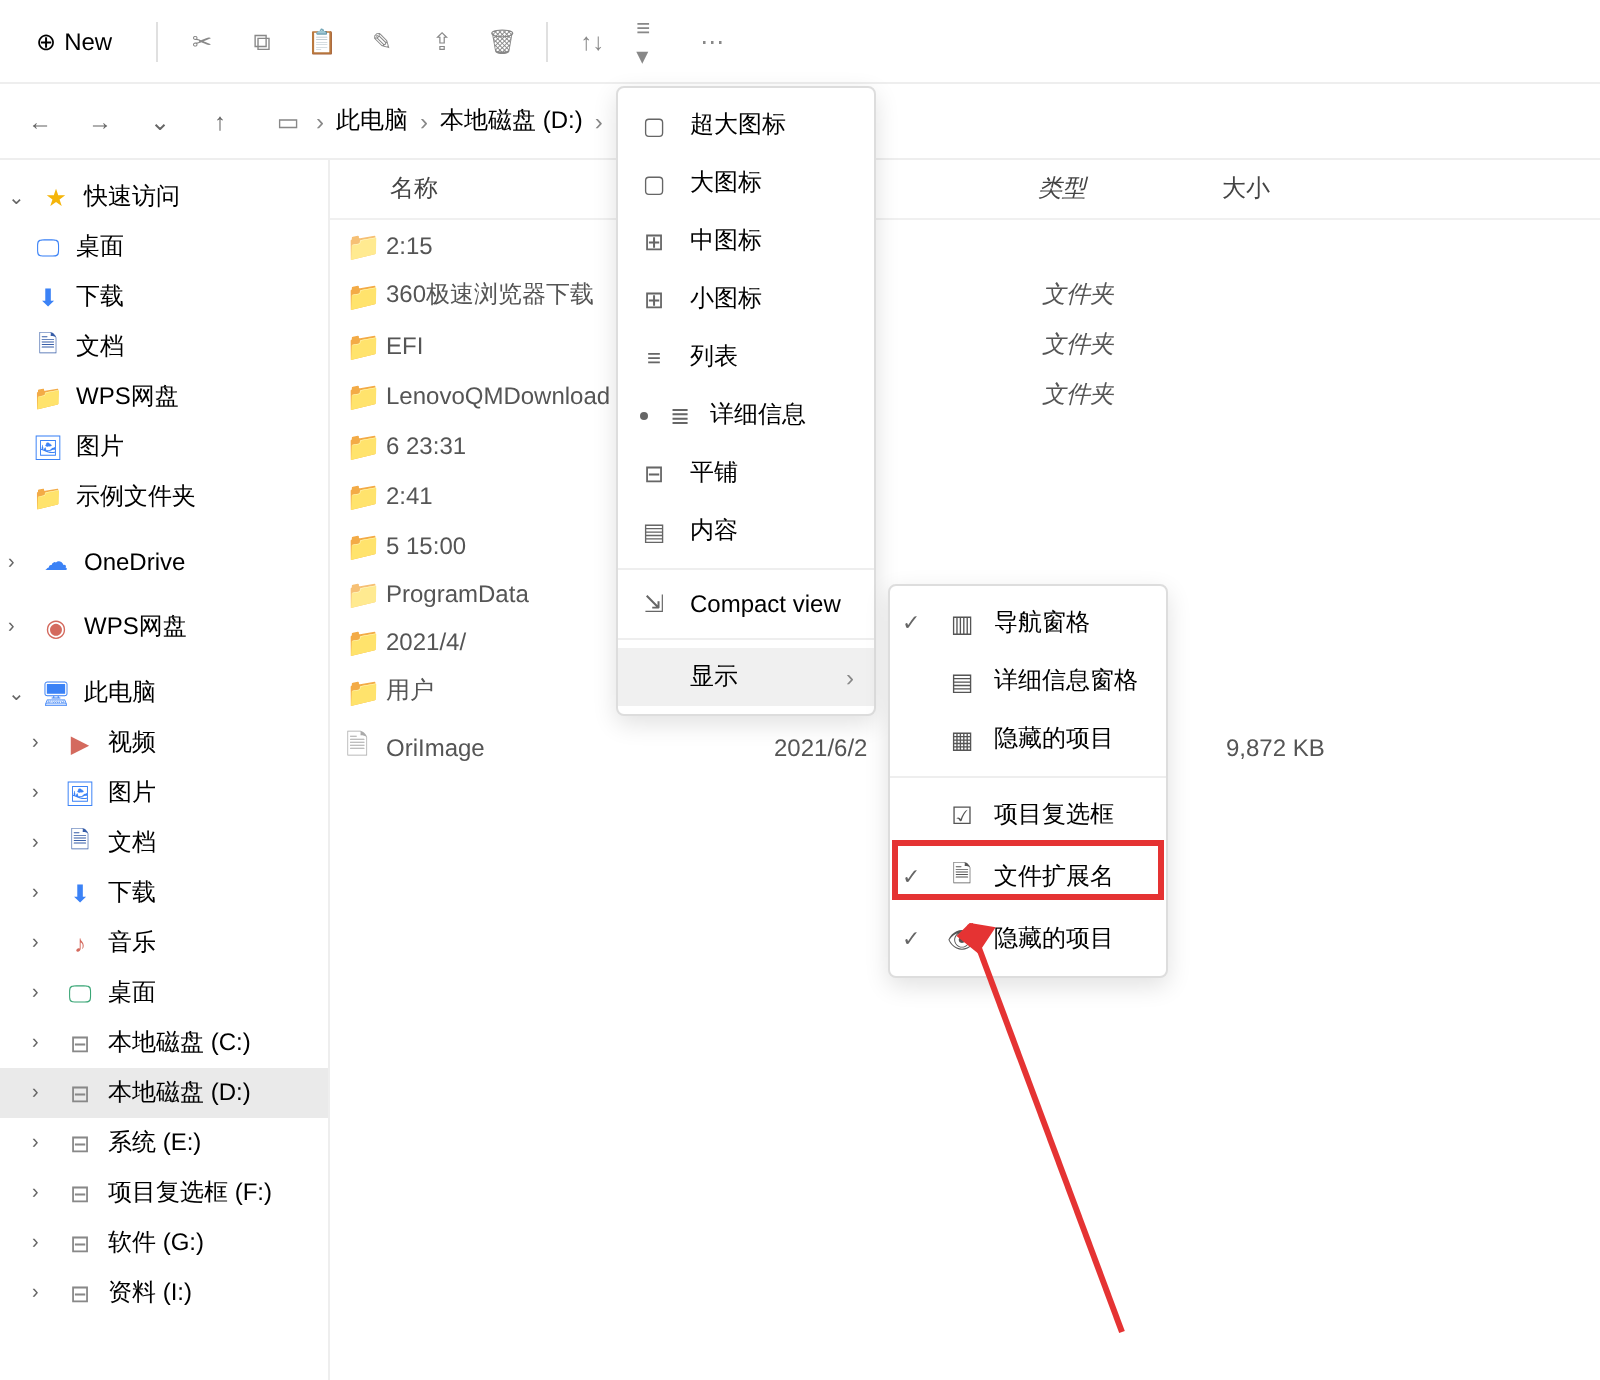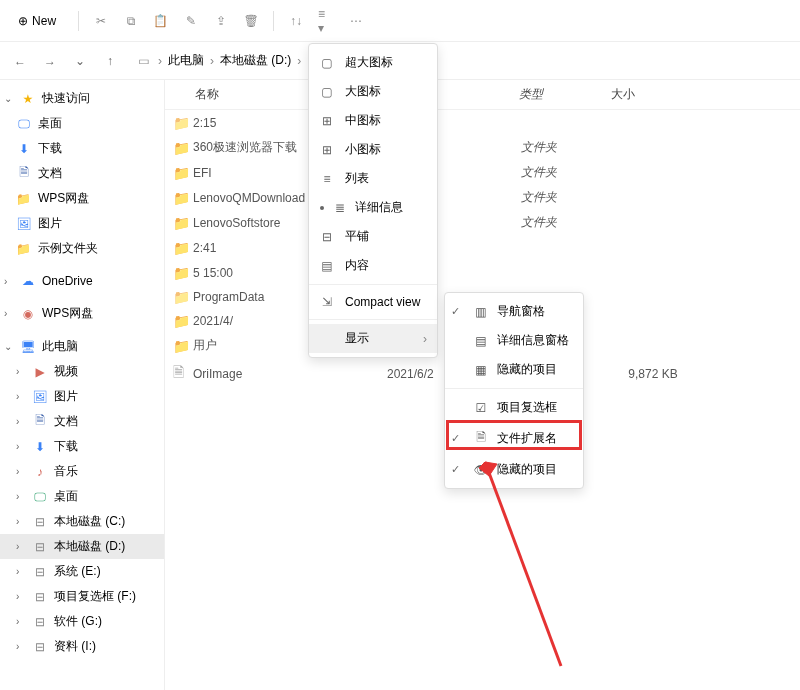--- a/index.html
+++ b/index.html
@@ -17,21 +17,21 @@
   .sb-item { display:flex; align-items:center; gap:6px; padding:4px 8px 4px 16px; white-space:nowrap;}
   .sb-item.expandable { padding-left:4px;}
   .sb-item.selected { background:#eaeaea;}
   .sb-chev { width:10px; color:#666; font-size:10px;}
   .sb-icon { width:16px; height:16px; display:inline-flex; align-items:center; justify-content:center;}
   .content { flex:1; position:relative;}
   .list-header { display:flex; padding:6px 0 6px 30px; color:#444; border-bottom:1px solid #f0f0f0;}
   .col-name { width:190px;} .col-date{width:134px;} .col-type{width:92px;font-style:italic;} .col-size{width:80px; }
   .row { display:flex; align-items:center; padding:4px 0 4px 8px; color:#555;}
   .row-icon { width:20px; display:inline-flex; align-items:center;}
-  .row-name{ width:194px;} .row-date{width:134px;} .row-type{width:92px;font-style:italic;} .row-size{width:80px; text-align:center;}
+  .row-name{ width:194px;} .row-date{width:134px;} .row-type{width:92px;font-style:italic;} .row-size{width:80px; text-align:left;}
   .folder-ic { color:#f4c869; font-size:14px;}
   .folder-dim { opacity:0.75;}
   .file-ic { color:#aaa; font-size:14px;}
   .menu-view { position:absolute; left:308px; top:43px; width:130px; background:#fff; border:1px solid #ddd; border-radius:4px; box-shadow:0 4px 12px rgba(0,0,0,0.12); padding:4px 0; z-index:5;}
   .mv-item { display:flex; align-items:center; gap:10px; padding:6px 10px;}
   .mv-item.highlight{ background:#f0f0f0;}
   .mv-icon{ width:16px; color:#666; display:inline-flex; justify-content:center;}
   .mv-arrow{ margin-left:auto; color:#888;}
   .menu-show { position:absolute; left:444px; top:292px; width:140px; background:#fff; border:1px solid #ddd; border-radius:4px; box-shadow:0 4px 12px rgba(0,0,0,0.12); padding:4px 0; z-index:6;}
   .ms-item{ display:flex; align-items:center; gap:8px; padding:6px 6px;}
@@ -234,21 +234,20 @@
           </span>
           <span class="row-name">LenovoQMDownload</span>
           <span class="row-date">6 19:40</span>
           <span class="row-type">文件夹</span>
           <span class="row-size"></span>
         </div>
         <div class="row">
           <span class="row-icon">
             <span class="folder-ic">📁</span>
           </span>
-          <span class="row-name">LenovoSoftstore</span>
           <span class="row-date">6 23:31</span>
           <span class="row-type">文件夹</span>
           <span class="row-size"></span>
         </div>
         <div class="row">
           <span class="row-icon">
             <span class="folder-ic">📁</span>
           </span>
           <span class="row-date">2:41</span>
           <span class="row-type">文件夹</span>

